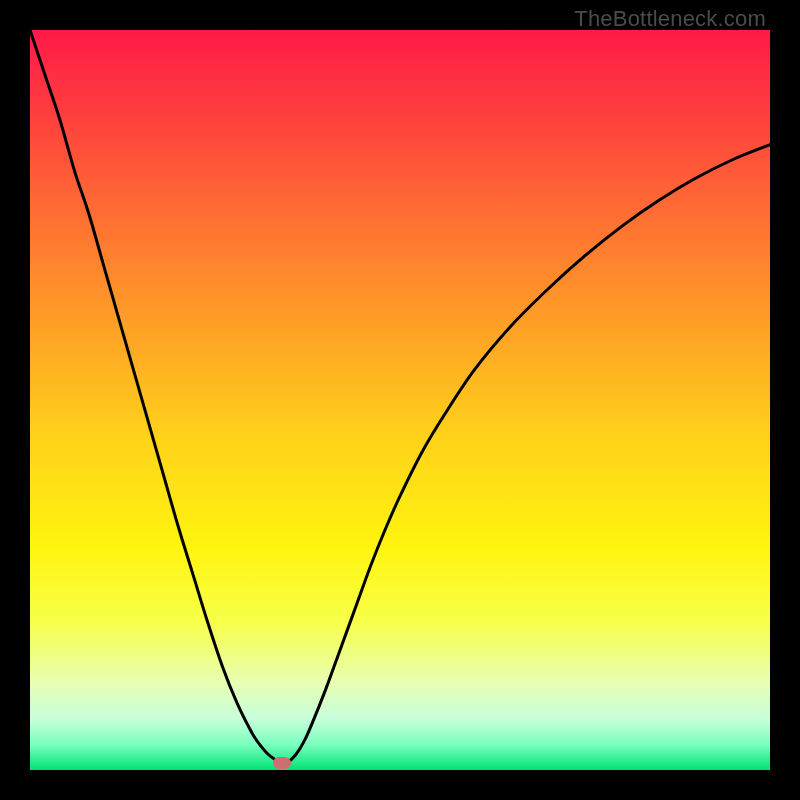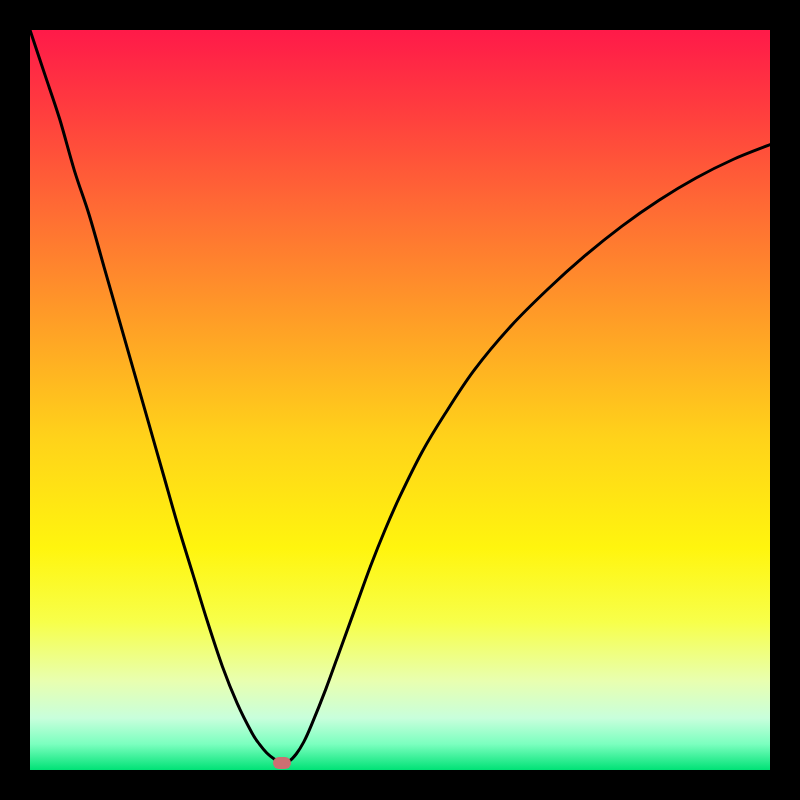--- a/index.html
+++ b/index.html
@@ -43,20 +43,21 @@
     width: 18px;
     height: 12px;
     border-radius: 6px;
     transform: translate(-50%, -50%);
   }
 </style>
 </head>
 <body>
 <div class="frame">
 
+  <div class="watermark">TheBottleneck.com</div>
 
   <div class="plot-area">
     <svg id="bg-svg" width="740" height="740" viewBox="0 0 740 740" preserveAspectRatio="none">
       <defs>
         <linearGradient id="grad" x1="0" y1="0" x2="0" y2="1">
             <stop offset="0%" stop-color="#ff1a49"></stop>
             <stop offset="10%" stop-color="#ff3a3f"></stop>
             <stop offset="25%" stop-color="#ff6e33"></stop>
             <stop offset="40%" stop-color="#ffa026"></stop>
             <stop offset="55.00000000000001%" stop-color="#ffd21a"></stop>

